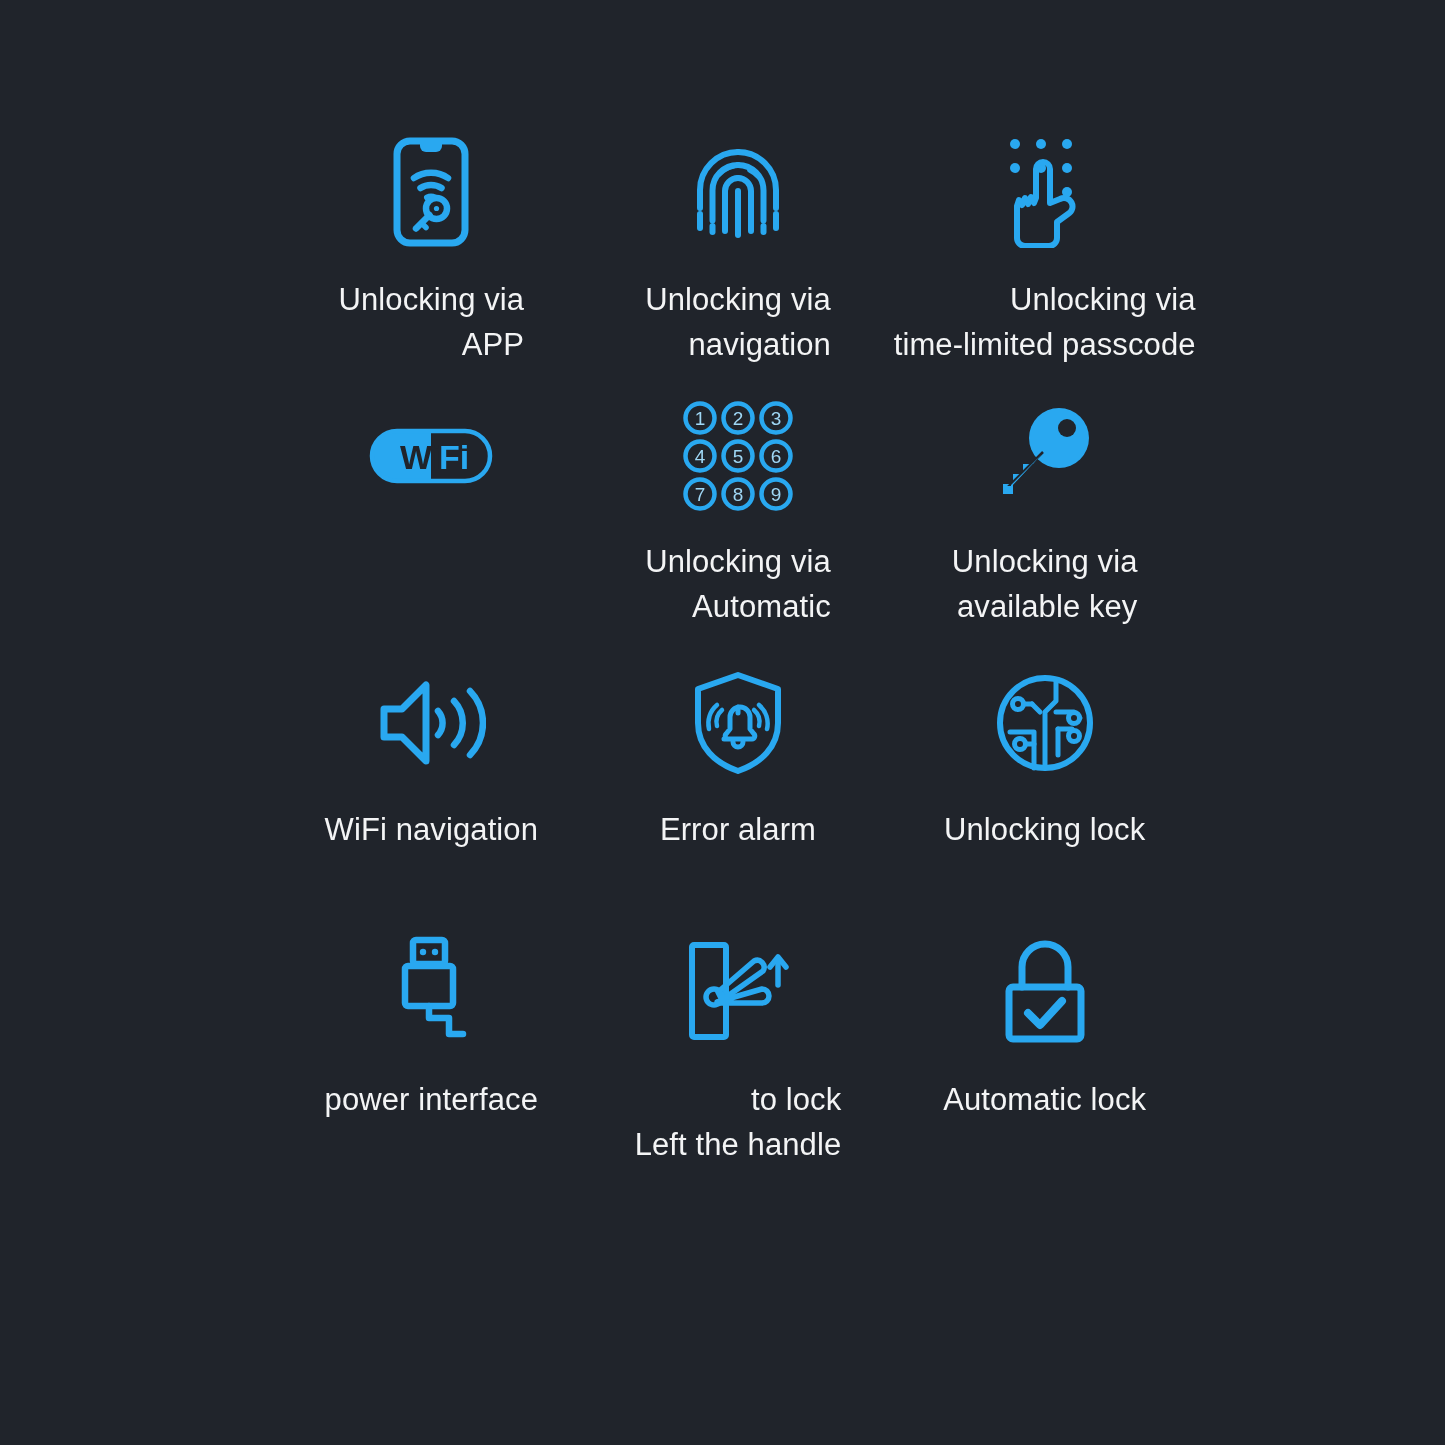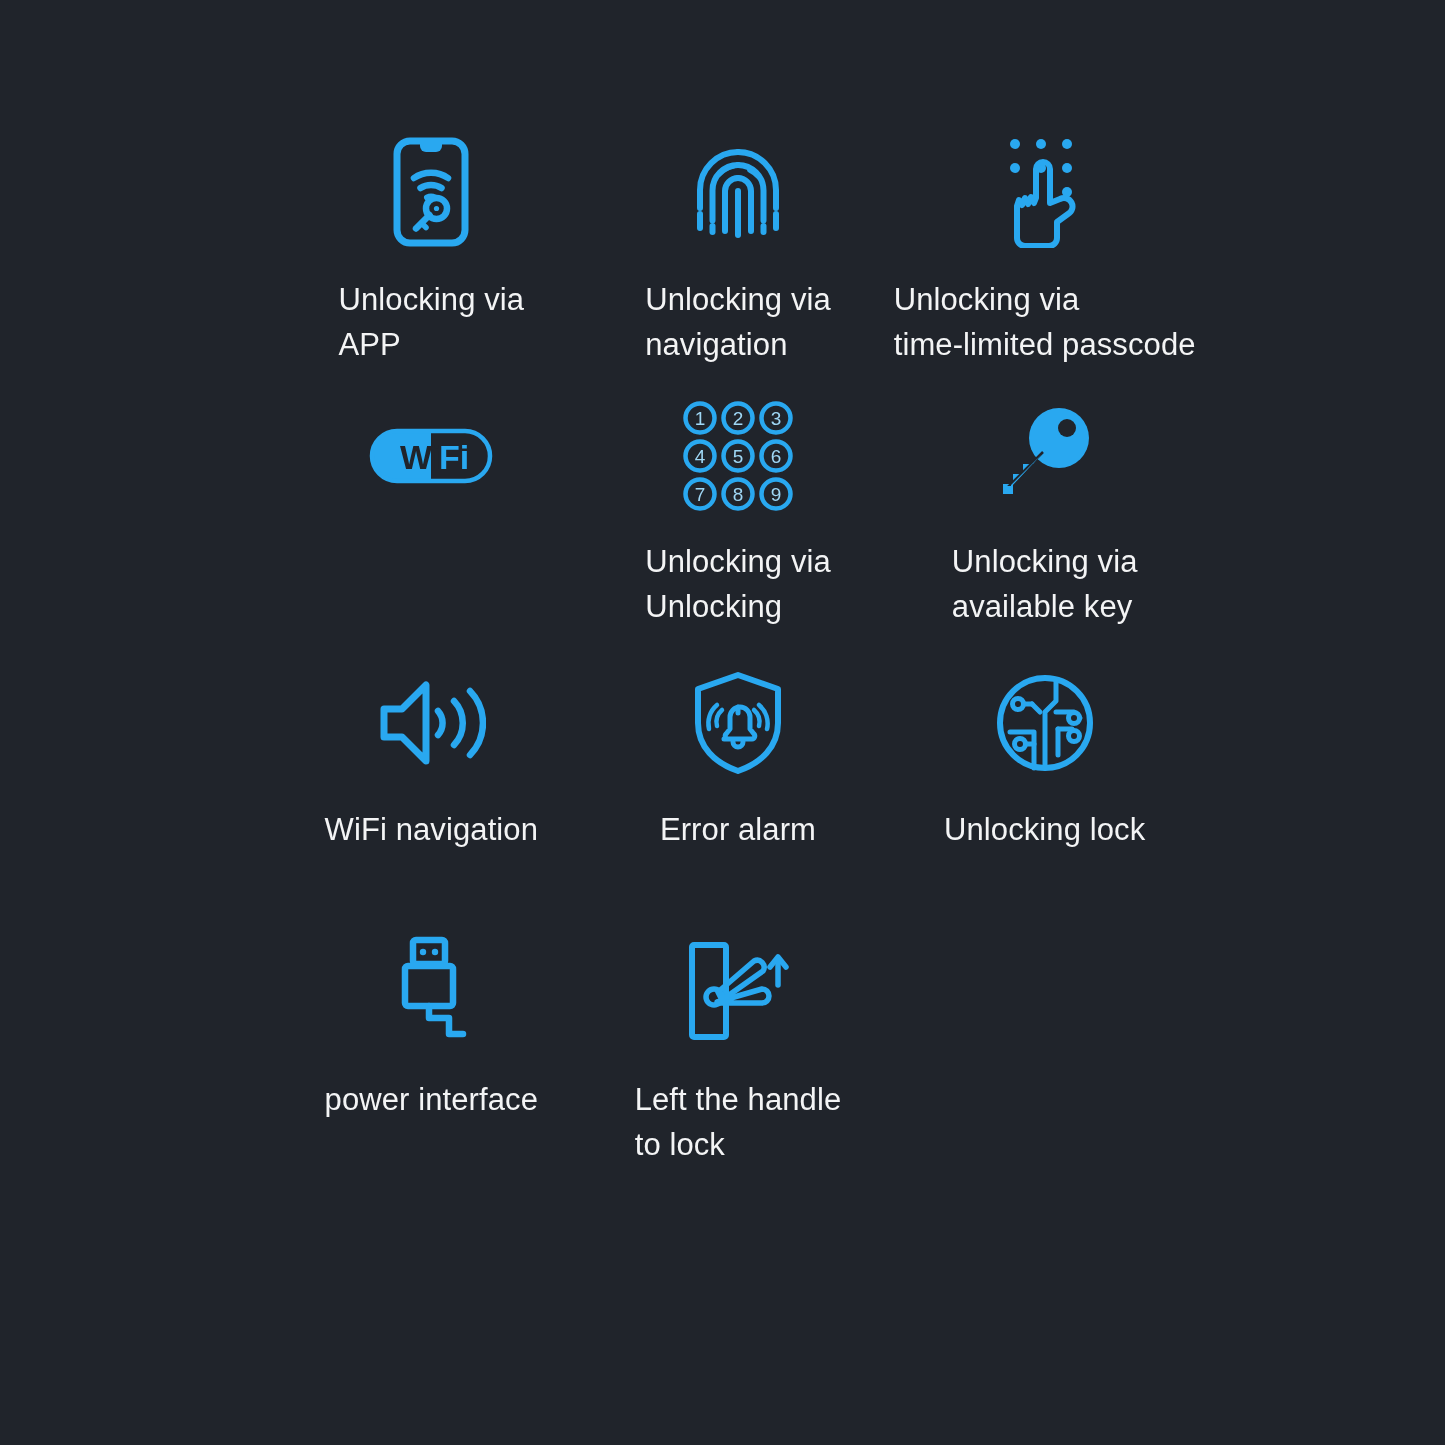--- a/index.html
+++ b/index.html
@@ -36,21 +36,21 @@
     justify-content: center;
     margin-bottom: 26px;
   }
   .icon-box svg {
     display: block;
   }
   .feature-label {
     color: #f3f4f5;
     font-size: 31px;
     line-height: 1.45;
-    text-align: left;
+    text-align: right;
     letter-spacing: 0.1px;
     font-weight: 400;
   }
   .feature-label .line {
     display: block;
     white-space: nowrap;
   }
   
   .row-2 .icon-box { height: 116px; }
   .row-3 .icon-box { height: 118px; }
@@ -169,21 +169,21 @@
           <text x="55" y="62">5</text>
           <text x="93" y="62">6</text>
           <text x="17" y="100">7</text>
           <text x="55" y="100">8</text>
           <text x="93" y="100">9</text>
         </g>
       </svg>
     </div>
     <div class="feature-label">
       <span class="line">Unlocking via</span>
-      <span class="line">Unlocking</span>
+      <span class="line">Automatic</span>
     </div>
   </div>
 
   <div class="feature-cell row-2">
     <div class="icon-box">
       <svg width="96" height="100" viewBox="0 0 96 100" fill="none">
         <circle cx="62" cy="32" r="30" fill="#29a8f0"></circle>
         <circle cx="70" cy="22" r="9" fill="#20242b"></circle>
         <path d="M45 47 L16 76 L16 88 L6 88 L6 78 L16 78 L16 68 L26 68 L26 58 L36 58 Z" fill="#29a8f0"></path>
         <path d="M46 46 L8 84" stroke="#20242b" stroke-width="2.5"></path>
@@ -275,19 +275,31 @@
       <svg width="104" height="104" viewBox="0 0 104 104" fill="none">
         <rect x="6" y="6" width="34" height="92" rx="2" stroke="#29a8f0" stroke-width="6" fill="none"></rect>
         <circle cx="28" cy="58" r="8" stroke="#29a8f0" stroke-width="5.5" fill="none"></circle>
         <path d="M31 63 L76 50 a7 7 0 0 1 0 14 L31 64 Z" stroke="#29a8f0" stroke-width="5.5" stroke-linejoin="round" fill="none"></path>
         <path d="M32 53 L68 22 a7 7 0 0 1 9 10 L36 61 Z" stroke="#29a8f0" stroke-width="5.5" stroke-linejoin="round" fill="none"></path>
         <path d="M92 46 V20" stroke="#29a8f0" stroke-width="5.5" stroke-linecap="round"></path>
         <path d="M84 28 L92 18 L100 28" stroke="#29a8f0" stroke-width="5.5" fill="none" stroke-linecap="round" stroke-linejoin="round"></path>
       </svg>
     </div>
     <div class="feature-label">
+      <span class="line">to lock</span>
       <span class="line">Left the handle</span>
-      <span class="line">to lock</span>
-    </div>
-  </div>
-
+    </div>
+  </div>
+
+  <div class="feature-cell row-4">
+    <div class="icon-box">
+      <svg width="86" height="104" viewBox="0 0 86 104" fill="none">
+        <path d="M20 48 V28 a23 23 0 0 1 46 0 V48" stroke="#29a8f0" stroke-width="7" fill="none" stroke-linecap="round"></path>
+        <rect x="7" y="48" width="72" height="52" rx="4" stroke="#29a8f0" stroke-width="7" fill="none"></rect>
+        <path d="M26 74 L38 86 L60 62" stroke="#29a8f0" stroke-width="8" fill="none" stroke-linecap="round" stroke-linejoin="round"></path>
+      </svg>
+    </div>
+    <div class="feature-label">
+      <span class="line">Automatic lock</span>
+    </div>
+  </div>
 
 </div>
 
 </body></html>

